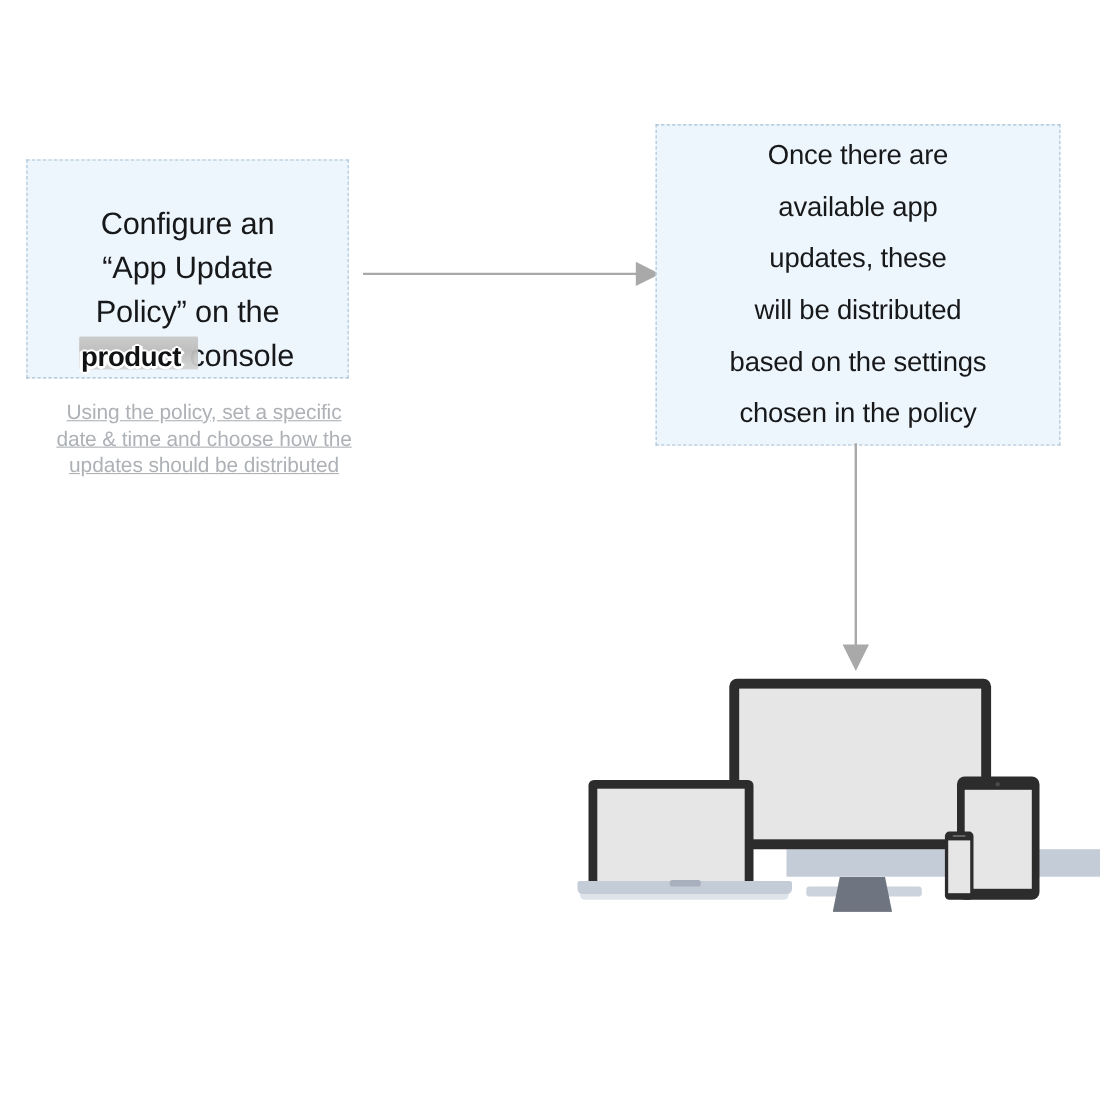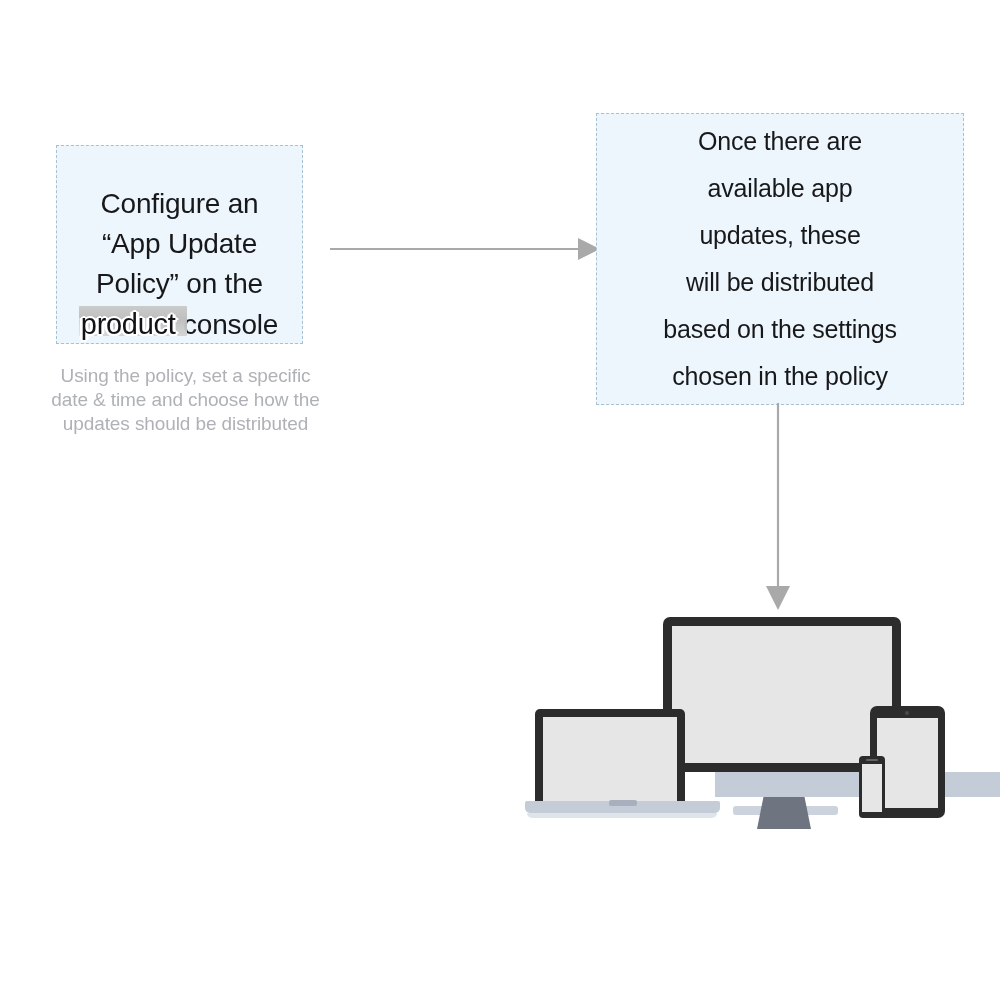--- a/index.html
+++ b/index.html
@@ -37,23 +37,23 @@
     font-size: 29px;
     line-height: 40px;
     color: #17181a;
     font-weight: 400;
     letter-spacing: -0.2px;
     white-space: pre-line;
     padding: 0 6px;
   }
 
   #box-configure {
-    left: 56px;
+    left: 24px;
     top: 145px;
-    width: 247px;
+    width: 293px;
     height: 199px;
   }
   #box-configure .step-text { font-size: 28px; line-height: 40px; }
 
   #box-distribute {
     left: 596px;
     top: 113px;
     width: 368px;
     height: 292px;
   }
@@ -71,22 +71,22 @@
     top: 2px;
     width: 108px;
     height: 30px;
     background: linear-gradient(180deg,#c9c9c9 0%, #bdbdbd 45%, #d4d4d4 100%);
     filter: blur(0.6px);
     opacity: .95;
     border-radius: 1px;
   }
   .redact-token {
     position: relative;
-    font-weight: 400;
-    font-size: 29px;
+    font-weight: 700;
+    font-size: 25px;
     color: #111214;
     letter-spacing: -0.3px;
     text-shadow:
        2px 0 0 #fff, -2px 0 0 #fff, 0 2px 0 #fff, 0 -2px 0 #fff,
        1.5px 1.5px 0 #fff, -1.5px 1.5px 0 #fff,
        1.5px -1.5px 0 #fff, -1.5px -1.5px 0 #fff,
        3px 0 0 #fff, -3px 0 0 #fff;
   }
 
   
@@ -96,20 +96,21 @@
     white-space: pre-line;
   }
   #caption-policy {
     left: 33px;
     top: 364px;
     width: 305px;
     font-size: 19px;
     line-height: 24px;
     color: #aeb2b6;
     letter-spacing: -0.1px;
+    text-decoration: underline;
   }
   #caption-devices {
     left: 516px;
     top: 833px;
     width: 470px;
     font-size: 27px;
     line-height: 40px;
     color: #17181a;
     letter-spacing: -0.2px;
   }

